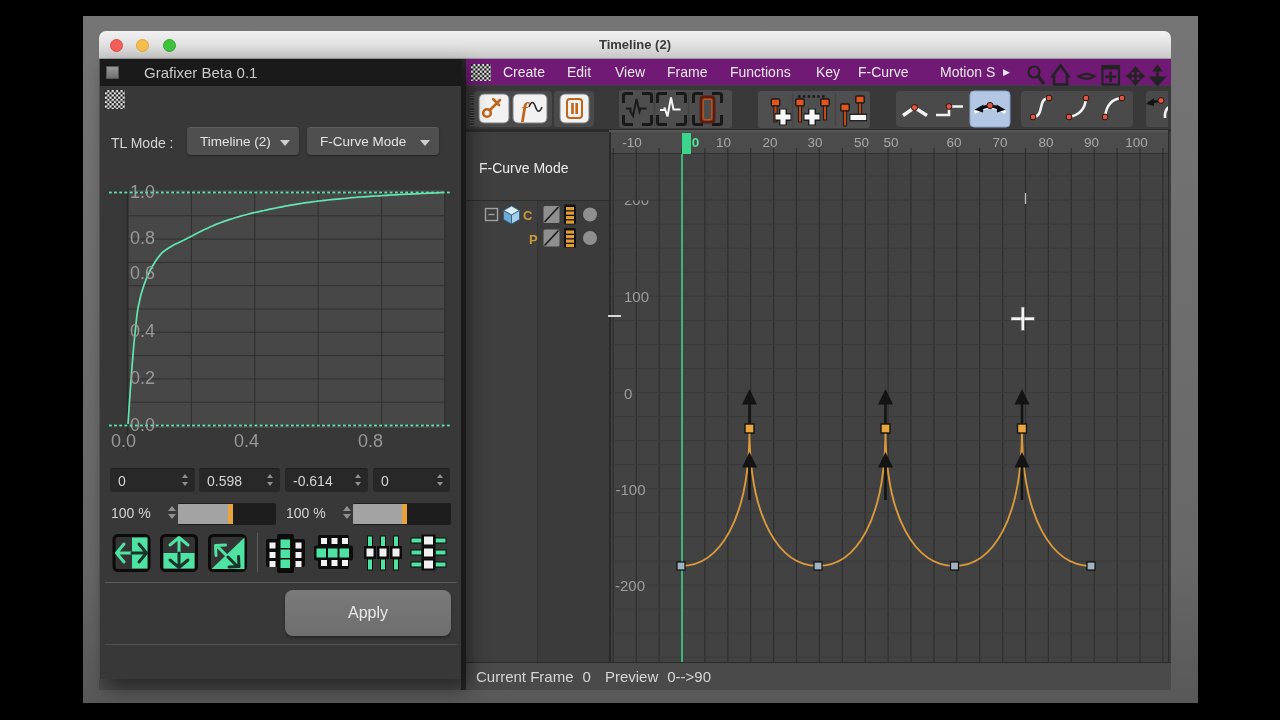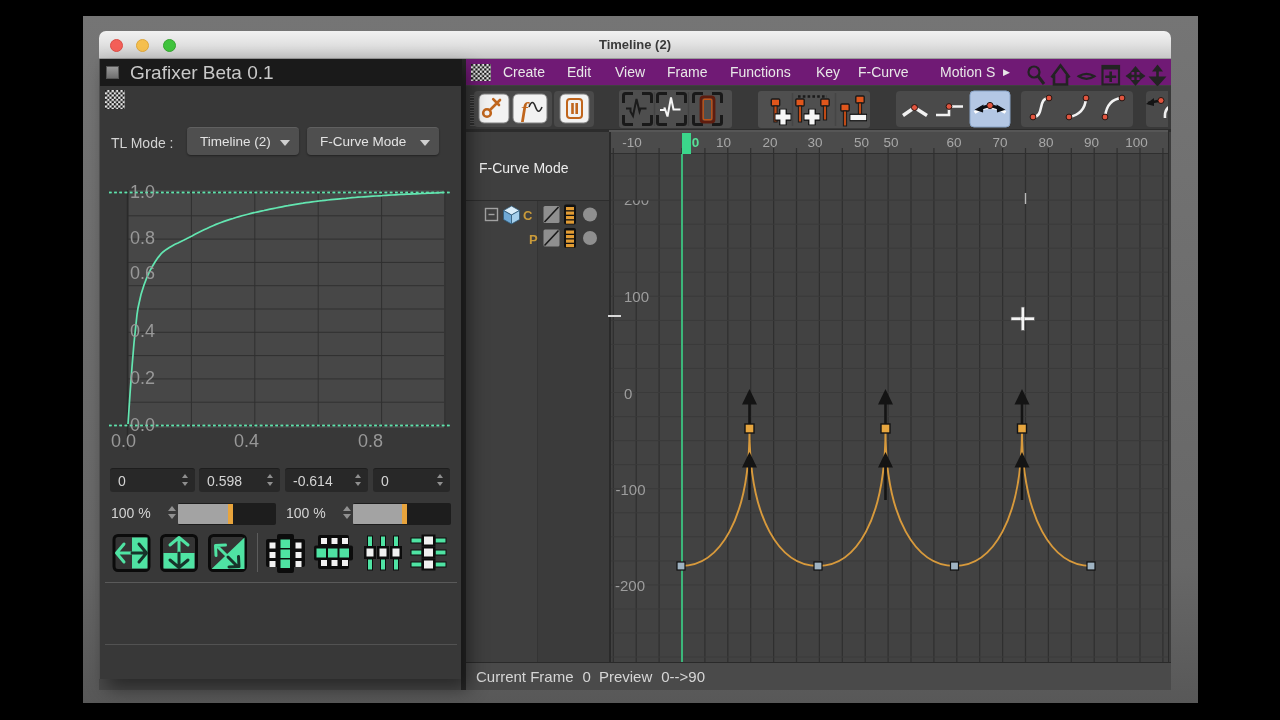--- a/index.html
+++ b/index.html
@@ -212,28 +212,28 @@
     </g>
 </svg>
 <div class="lab" style="left:624px;top:191px;clip-path:inset(9.5px 0 0 0)">200</div>
 <div class="lab" style="left:624px;top:288px">100</div>
 <div class="lab" style="left:624px;top:384.5px">0</div>
 <div class="lab" style="left:615.5px;top:480.5px">-100</div>
 <div class="lab" style="left:615px;top:577px">-200</div>
 <div class="a" style="left:608px;top:315px;width:13px;height:2px;background:#d8d8d8"></div>
 <div class="a" style="left:1168px;top:131px;width:1px;height:531px;background:#2b2b2b"></div>
 <div class="a" style="left:95px;top:662px;width:1076px;height:28px;background:#4a4a4a;border-top:1px solid #2a2a2a">
-<div style="position:absolute;left:381px;font-size:15px;color:#d6d6d6;line-height:27px">Current Frame<span style="margin-left:9px">0</span><span style="margin-left:8px">Preview</span><span style="margin-left:9px">0--&gt;90</span></div>
+<div style="position:absolute;left:381px;font-size:15px;color:#d6d6d6;line-height:27px">Current Frame<span style="margin-left:9px">0</span><span style="margin-left:14px">Preview</span><span style="margin-left:9px">0--&gt;90</span></div>
 </div>
 <div class="a" style="left:95px;top:59px;width:4px;height:631px;background:linear-gradient(180deg,#737373,#6d6d6d 40%,#666666 80%,#595959)"></div>
 <div class="a" style="left:461px;top:59px;width:5px;height:631px;background:#272727"></div>
 <div class="a" style="left:99px;top:59px;width:362px;height:620px;background:#383838;border-left:1px solid #4f4f4f;box-shadow:8px 10px 18px rgba(0,0,0,0.45)">
 <div class="a" style="left:0;top:0;width:362px;height:27px;background:#1a1a1a">
 <div class="a" style="left:6px;top:7px;width:13px;height:13px;background:linear-gradient(180deg,#9a9a9a,#6f6f6f);border:1px solid #555"></div>
-<div class="a" style="left:30px;font-size:19px;color:#c9c9c9;line-height:27px">Grafixer Beta 0.1</div>
+<div class="a" style="left:44px;font-size:15px;color:#c9c9c9;line-height:27px">Grafixer Beta 0.1</div>
 </div>
 <svg class="a" style="left:5px;top:31px" width="20" height="19">
       <defs>
         <pattern id="h2" width="4.4" height="4.4" patternUnits="userSpaceOnUse">
           <rect width="4.4" height="4.4" fill="#e8e8e8"></rect>
           <rect width="2.2" height="2.2" fill="#1a1a1a"></rect>
           <rect x="2.2" y="2.2" width="2.2" height="2.2" fill="#1a1a1a"></rect>
         </pattern>
       </defs>
       <rect width="20" height="19" fill="url(#h2)"></rect>
@@ -341,12 +341,13 @@
       <rect x="325" y="17.0" width="11" height="5" fill="#4fe3a3" stroke="#0c0c0c" stroke-width="1"></rect>
       <rect x="311.5" y="13.5" width="14" height="12" fill="#0c0c0c"></rect>
       <rect x="314" y="15.5" width="9" height="8" fill="#f0f0f0"></rect>
       <rect x="301" y="29.0" width="11" height="5" fill="#4fe3a3" stroke="#0c0c0c" stroke-width="1"></rect>
       <rect x="325" y="29.0" width="11" height="5" fill="#4fe3a3" stroke="#0c0c0c" stroke-width="1"></rect>
       <rect x="311.5" y="25.5" width="14" height="12" fill="#0c0c0c"></rect>
       <rect x="314" y="27.5" width="9" height="8" fill="#f0f0f0"></rect>
     </svg>
 <div class="a" style="left:5px;top:522.5px;width:352px;height:1px;background:#5a5a5a"></div>
 <div class="a" style="left:5px;top:585px;width:352px;height:1px;background:#525252"></div>
+<div class="a" style="left:185px;top:530.5px;width:166px;height:46px;border-radius:8px;background:linear-gradient(180deg,#7a7a7a,#6e6e6e);box-shadow:0 2px 3px rgba(0,0,0,.35);text-align:center;font-size:16px;color:#e9e9e9;line-height:46px">Apply</div>
 </div>
 </body></html>

